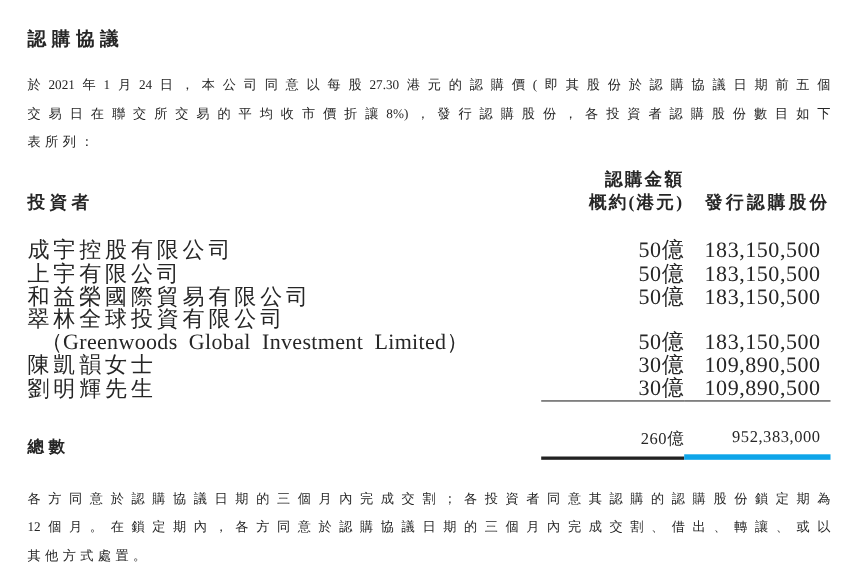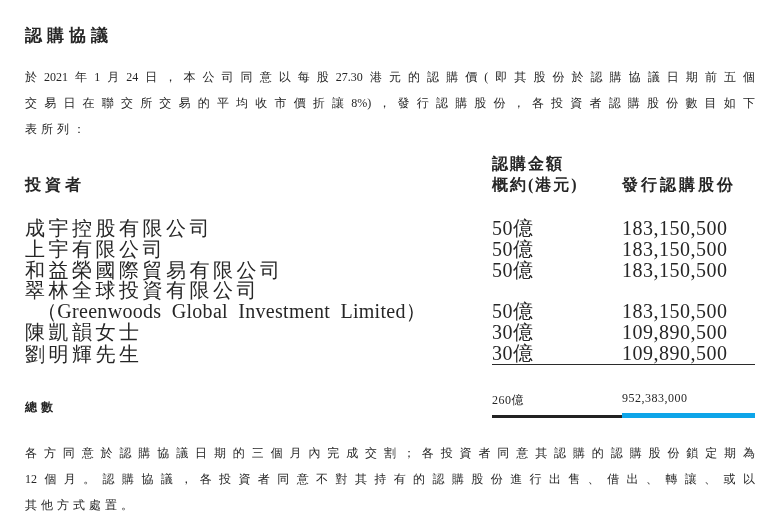--- a/index.html
+++ b/index.html
@@ -28,21 +28,21 @@
   }
   .para .lastline { letter-spacing: 4px; }
   .intro { margin-top: 19px; }
   .closing { margin-top: 22px; }
 
   .grid {
     display: grid;
     grid-template-columns: 1fr 130px 133px;
     align-items: end;
   }
-  .c2, .c3 { text-align: left; }
+  .c2, .c3 { text-align: right; }
 
   .thead {
     margin-top: 11px;
     font-weight: bold;
     font-size: 16px;
     line-height: 21px;
   }
   .thead .c1 { letter-spacing: 4px; align-self: end; }
   .thead .c2 { letter-spacing: 2px; }
   .thead .c3 { letter-spacing: 3px; align-self: end; }
@@ -54,21 +54,21 @@
     letter-spacing: 0.3px;
     word-spacing: 5px;
     padding-left: 12px;
   }
   .row .c2 { letter-spacing: 0.5px; }
   .row .c3 { letter-spacing: 0.5px; padding-right: 9px; }
   .row .u { border-bottom: 1.5px solid #2b2b2b; }
 
   .total-row {
     margin-top: 23px;
-    font-size: 12px;
+    font-size: 15px;
     line-height: 21px;
   }
   .total-row .c1 { font-weight: bold; letter-spacing: 4px; }
   .total-row .c2 { letter-spacing: 0.5px; border-bottom: 3px solid #222; padding-bottom: 4px; }
   .total-row .c3 { letter-spacing: 0.5px; border-bottom: 5px solid #0ea5e9; padding-bottom: 4px; padding-right: 9px; }
 </style>
 </head>
 <body>
 
 <div class="doc">
@@ -129,17 +129,17 @@
   </div>
 
   <div class="grid total-row">
     <div class="c1">總數</div>
     <div class="c2">260億</div>
     <div class="c3">952,383,000</div>
   </div>
 
   <div class="para closing">
     <div class="jline">各方同意於認購協議日期的三個月內完成交割；各投資者同意其認購的認購股份鎖定期為</div>
-    <div class="jline">12個月。認購協議，各投資者同意不對其持有的認購股份進行出售、借出、轉讓、或以</div>
+    <div class="jline">12個月。在鎖定期內，各方同意於認購協議日期的三個月內完成交割、借出、轉讓、或以</div>
     <div class="lastline">其他方式處置。</div>
   </div>
 
 </div>
 
 </body></html>

